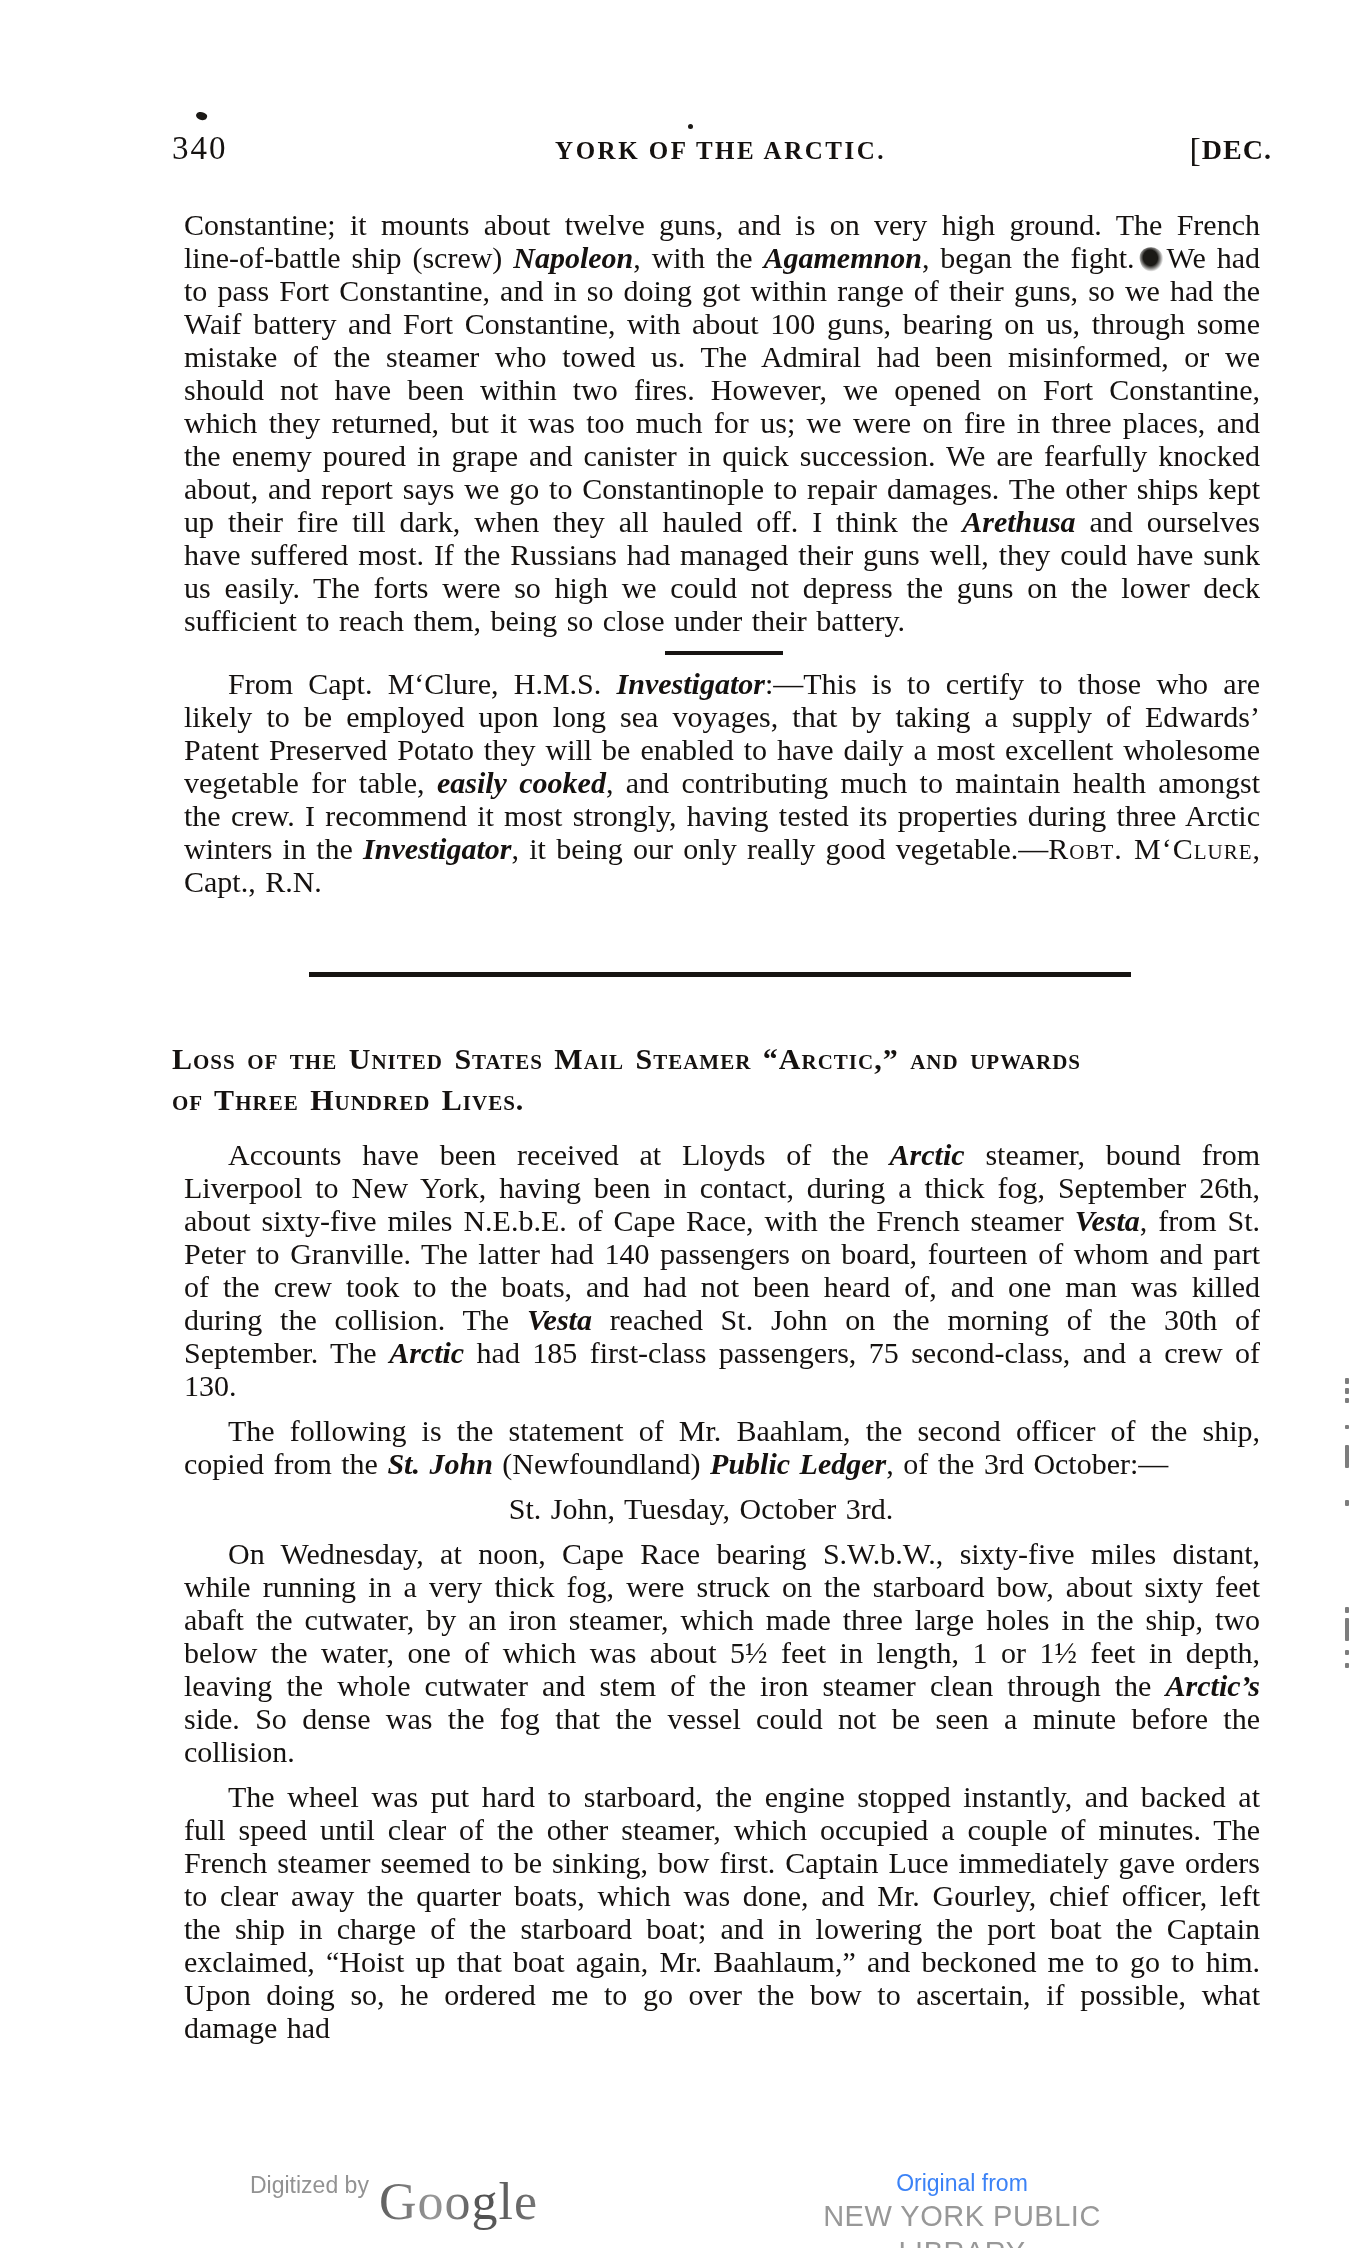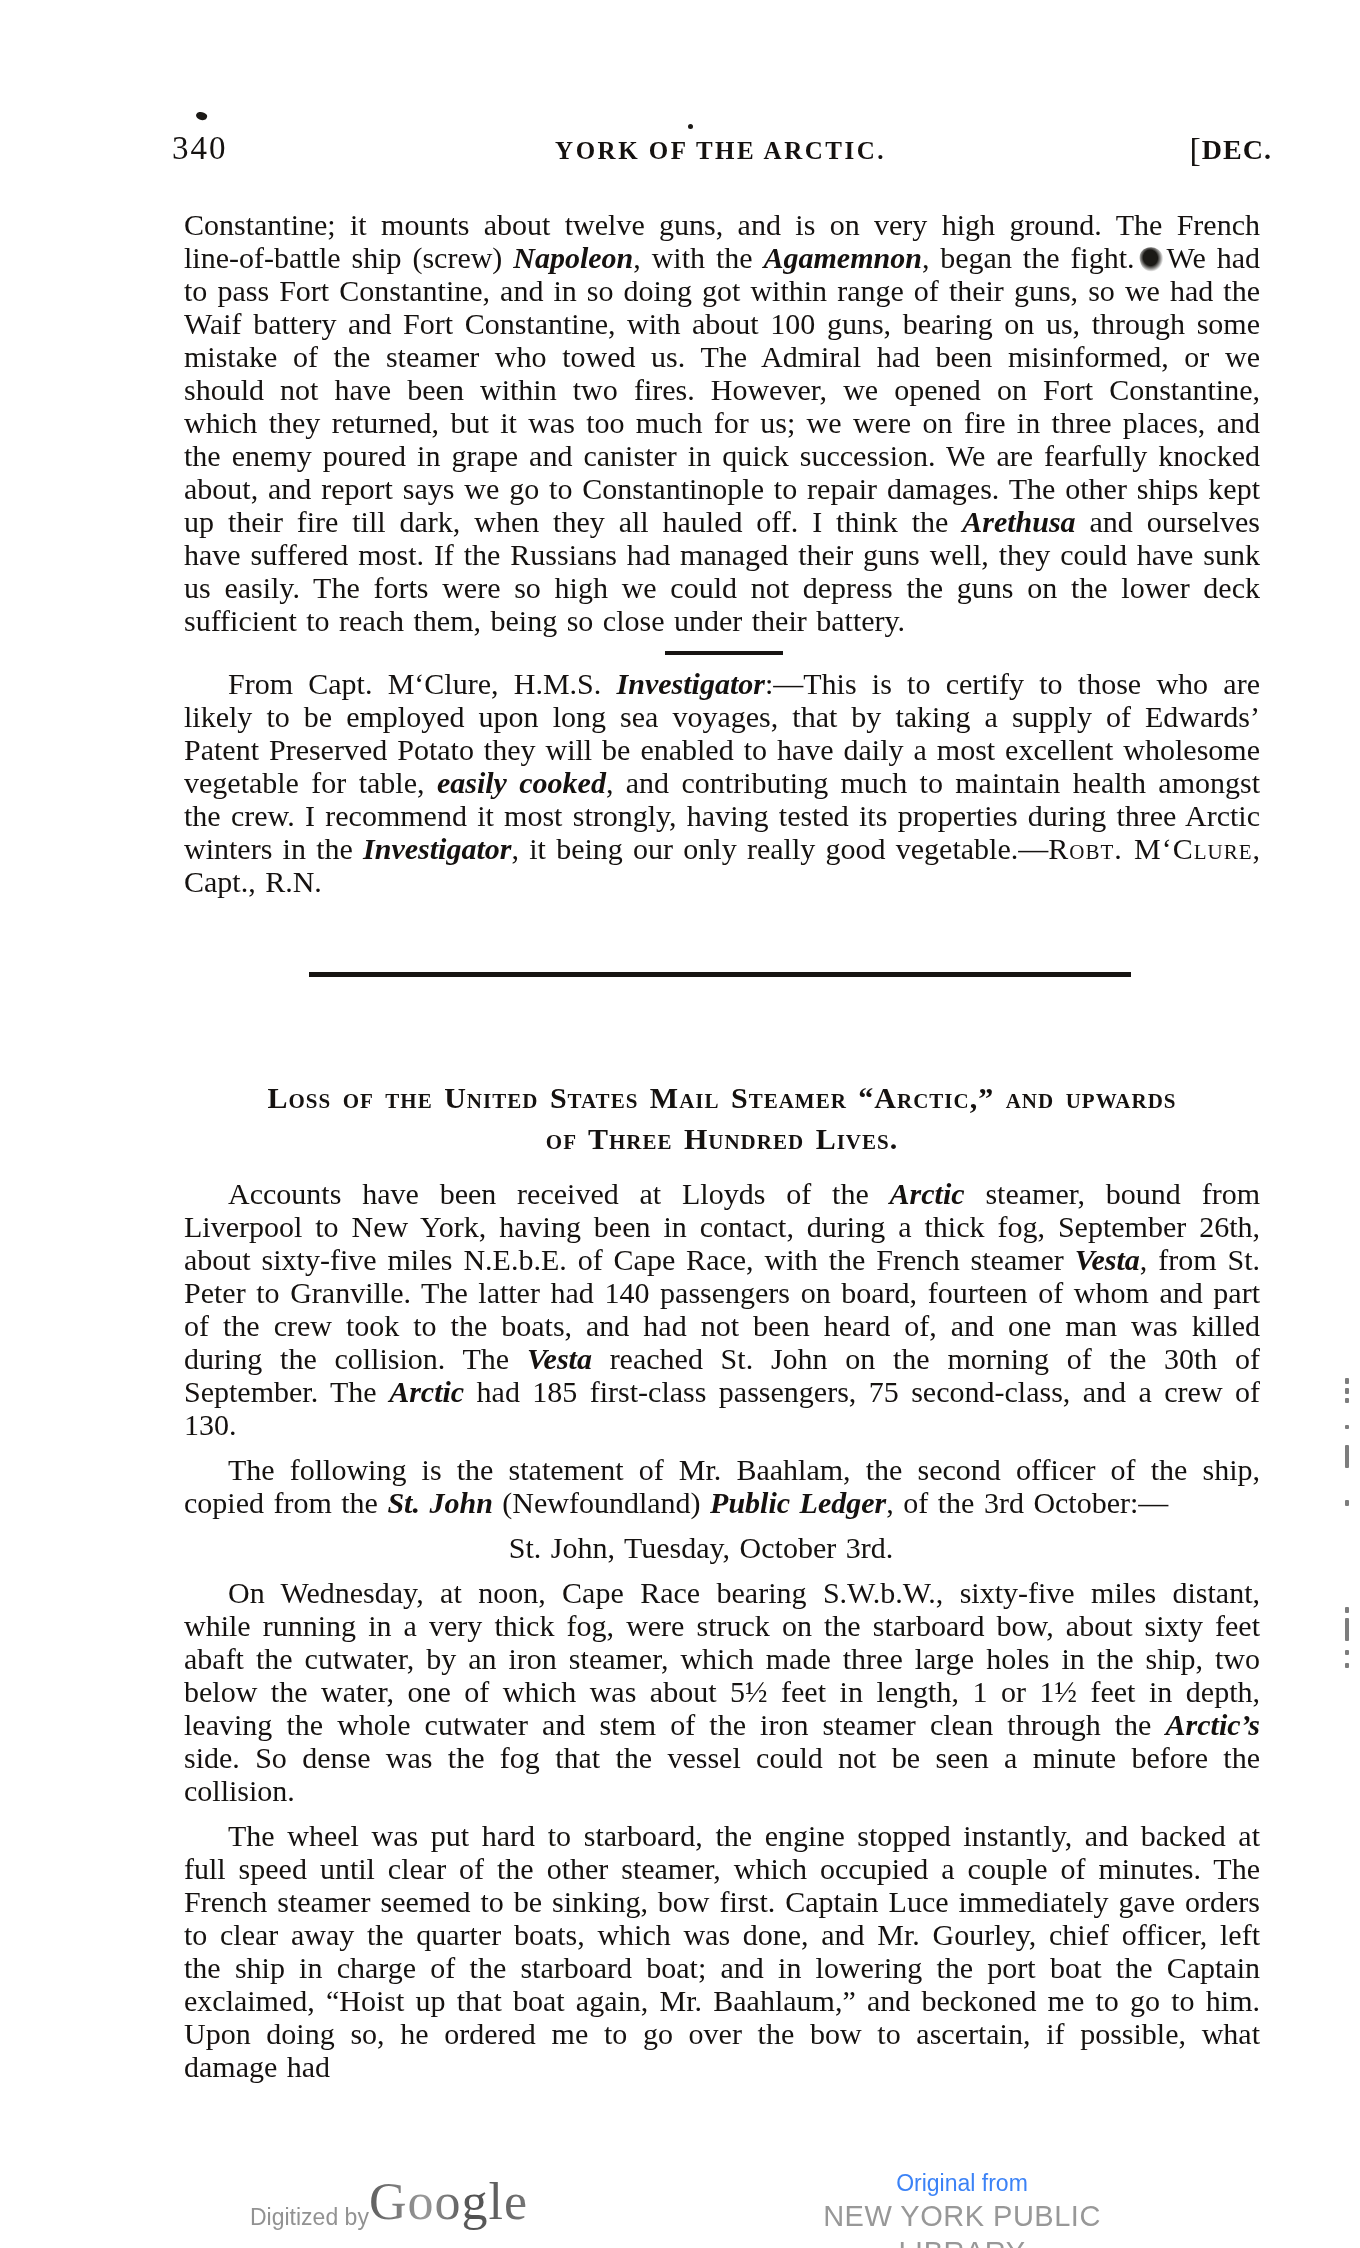--- a/index.html
+++ b/index.html
@@ -39,31 +39,31 @@
   }
   .rule-short{
     width:118px;height:4px;background:#171412;border:0;
     margin:14px auto 12px auto;position:relative;left:2px;
   }
   .rule-long{
     width:822px;height:5px;background:#171412;border:0;
     margin:74px auto 0 auto;position:relative;left:-2px;
   }
   .section-heading{
-    margin-top:100px;text-align:center;
+    margin-top:61px;text-align:left;
     font-variant:small-caps;font-weight:bold;
     font-size:30px;line-height:41px;letter-spacing:1px;
     text-indent:0;word-spacing:3px;
   }
   .para-after-heading{margin-top:18px !important;}
   .dateline{text-align:center;padding-right:42px;text-indent:0 !important;}
   
   .footer-left{
     position:absolute;left:250px;top:2172px;
-    display:flex;align-items:flex-end;
+    display:flex;align-items:flex-start;gap:10px;
     color:#8f8f8f;
   }
   .digitized-label{font-family:"Liberation Sans","DejaVu Sans",sans-serif;font-size:23px;color:#929292;}
   .google-logo{
     font-family:"Liberation Serif","DejaVu Serif",serif;
     font-size:52px;letter-spacing:1px;
     background:linear-gradient(90deg,#5e5e5e,#9a9a9a 35%,#4f4f4f 65%,#777777);
     -webkit-background-clip:text;background-clip:text;color:transparent;
   }
   .footer-right{

